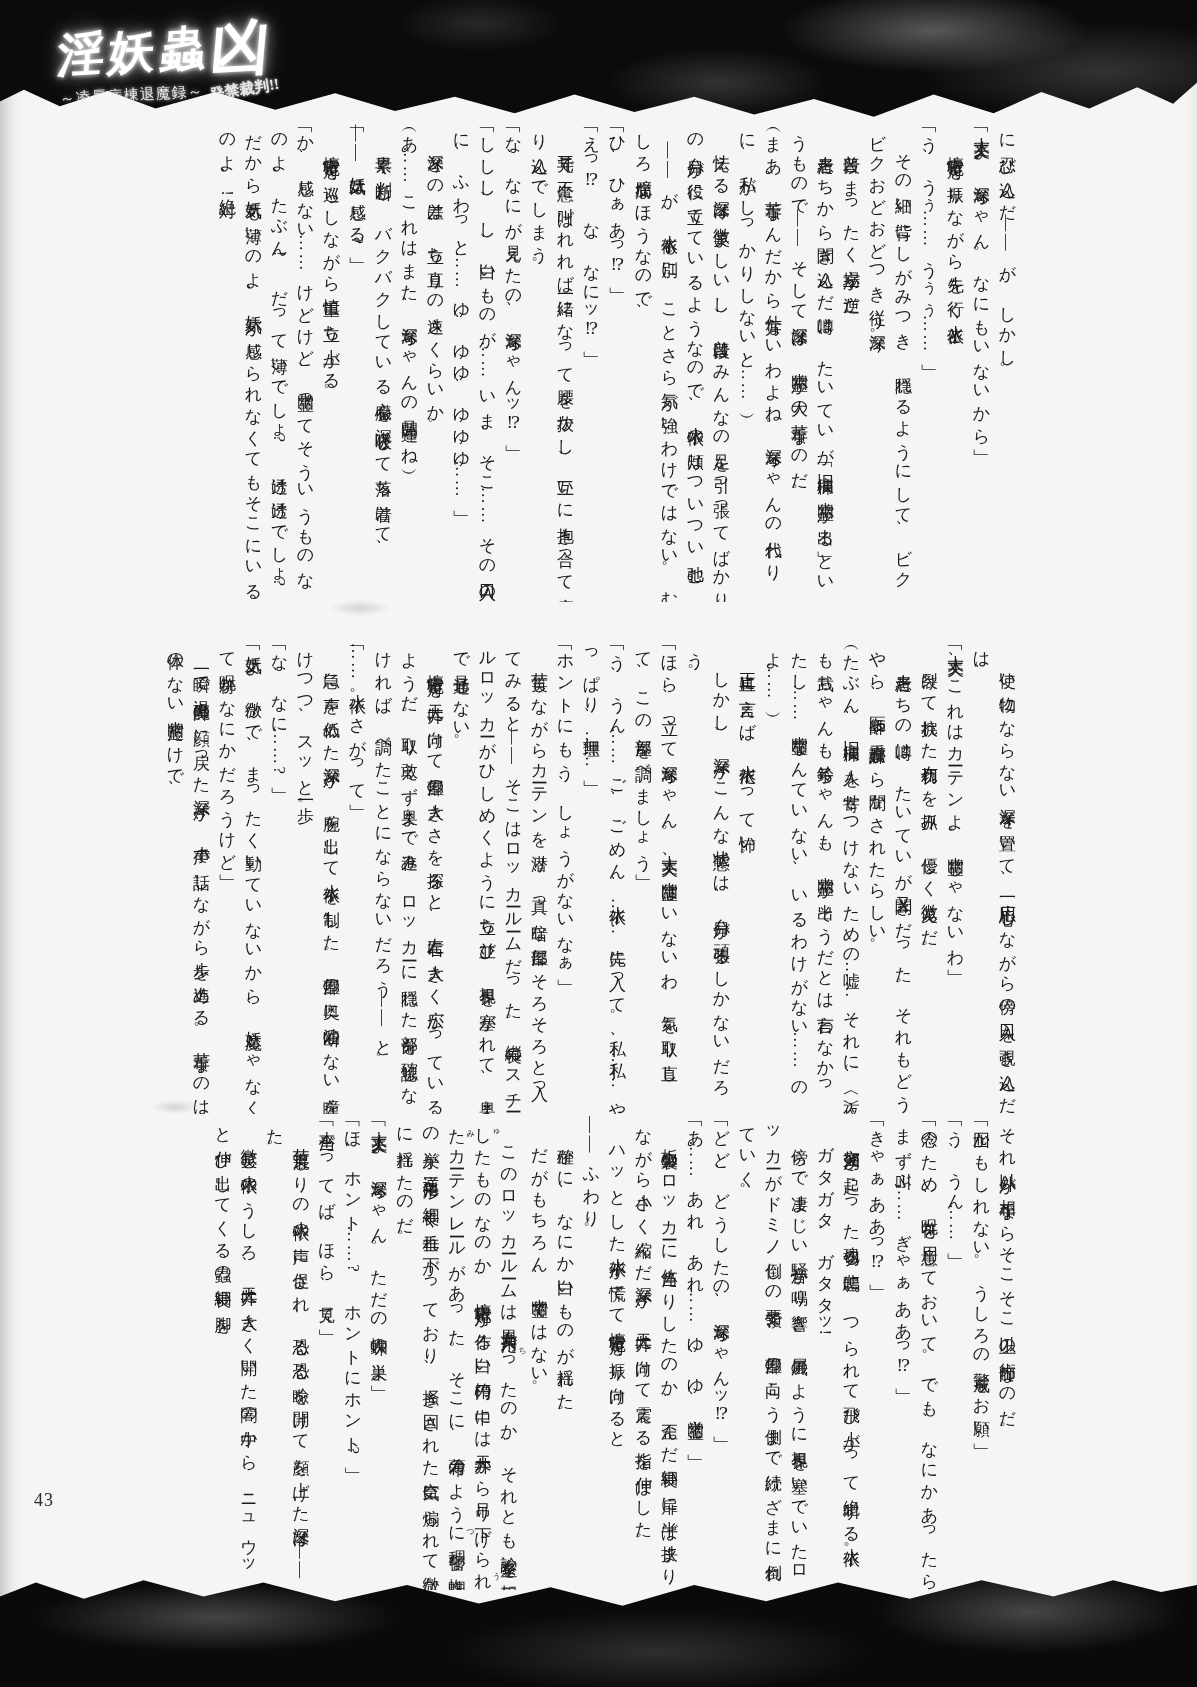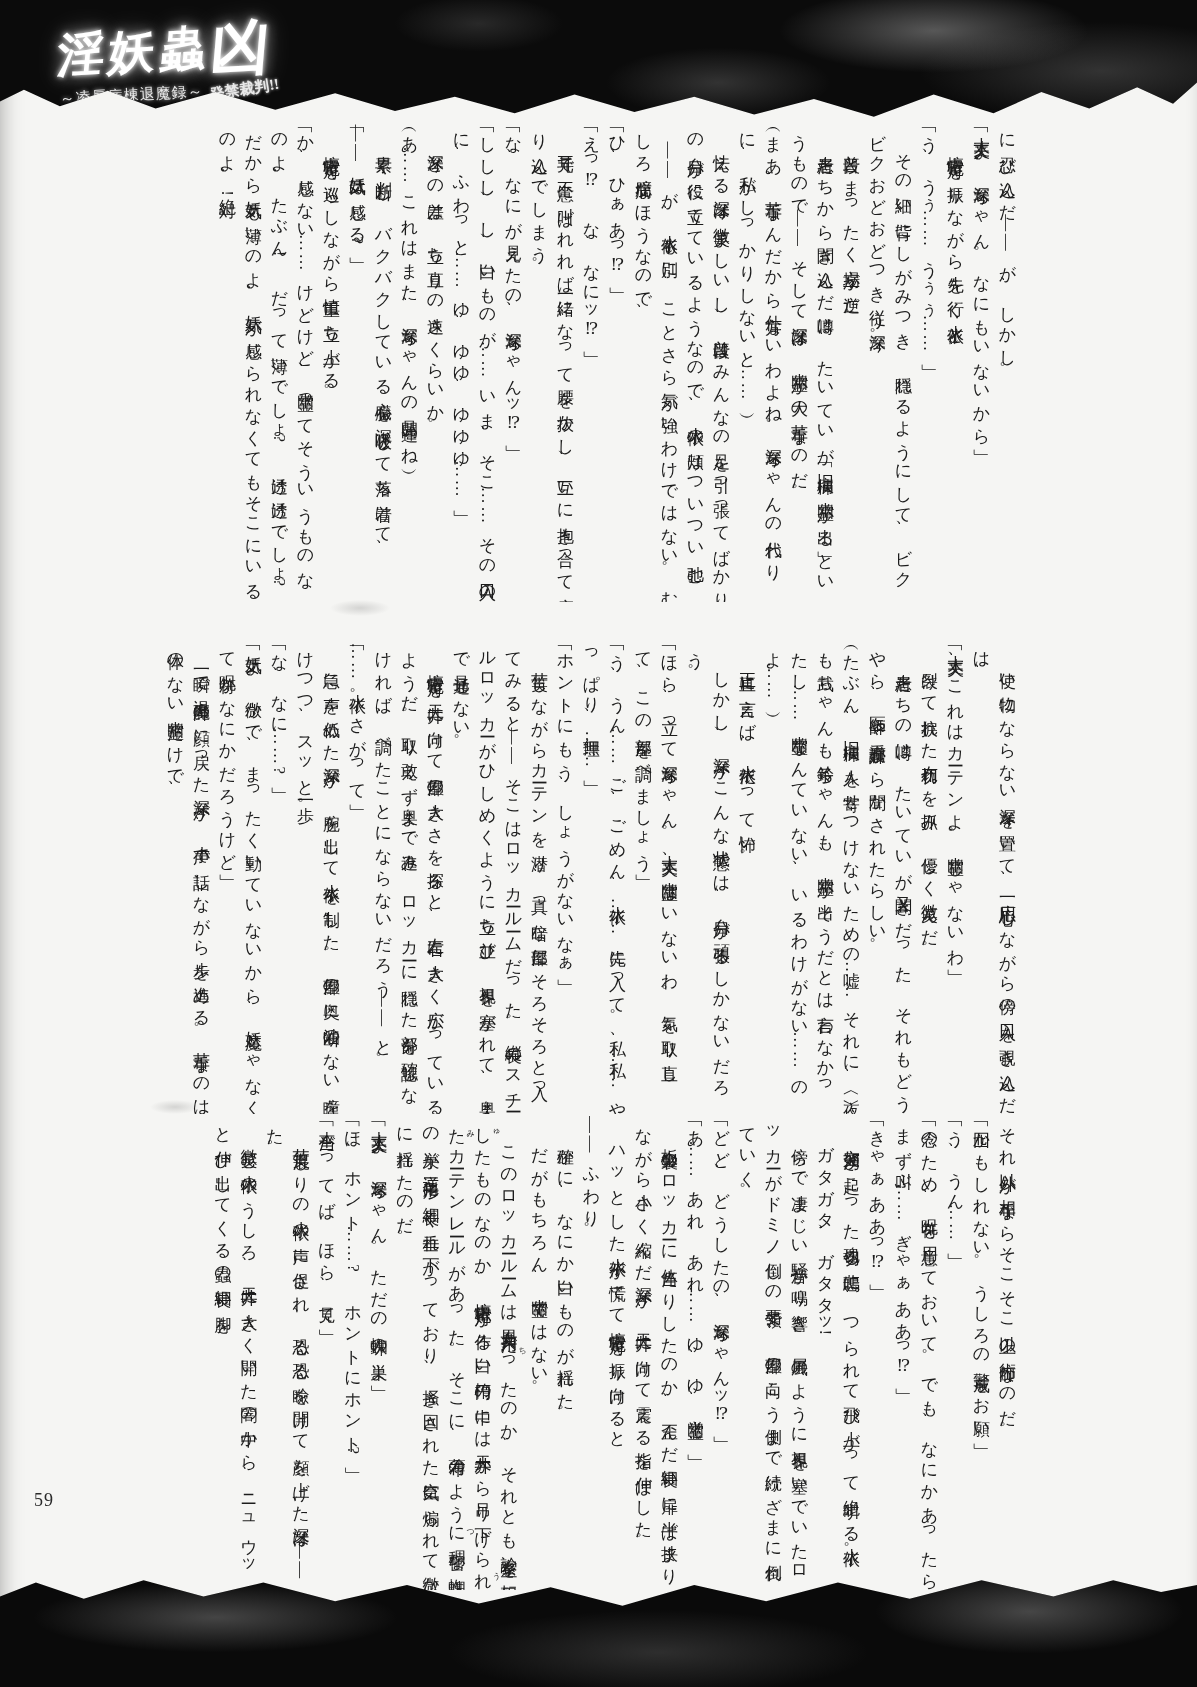--- a/index.html
+++ b/index.html
@@ -143,19 +143,19 @@
       <p>　確かに、なにか白いものが揺れた。</p>
       <p>　だがもちろん、幽霊ではない。</p>
       <p><ruby>　このロッカールームは男女共用だったのか、それとも診察室を転用したものなのか、懐中電灯が作る白い楕円の中には天井から吊り下げられたカーテンレールがあった。そこに、薄布のように稠密<rt>ちゅうみつ</rt></ruby>な蜘蛛の巣が逆三角形に細長く垂れ下がっており、掻き回された空気に煽られて微かに揺れたのだ。</p>
       <p>「大丈夫よ、深琴ちゃん。ただの蜘蛛の巣よ」</p>
       <p>「ほ、ホント……?　ホントにホント?」</p>
       <p>「本当だってば。ほら、見て」</p>
       <p>　苦笑混じりの水依の声に促され、恐る恐る瞼を開けて顔を上げた深琴は――見た。</p>
       <p>　微笑む水依のうしろ、天井に大きく開いた闇の中から、ニュウッと伸び出してくる蟲の細長い脚を。</p>
     </div>
 
-  <div class="pgnum">59</div>
+  <div class="pgnum">43</div>
 
   <div class="smudge" style="left:330px;top:600px;width:60px;height:16px;"></div>
   <div class="smudge" style="left:150px;top:1100px;width:50px;height:14px;"></div>
 
   <div class="ftr"></div>
 </div>
 
 </body></html>

